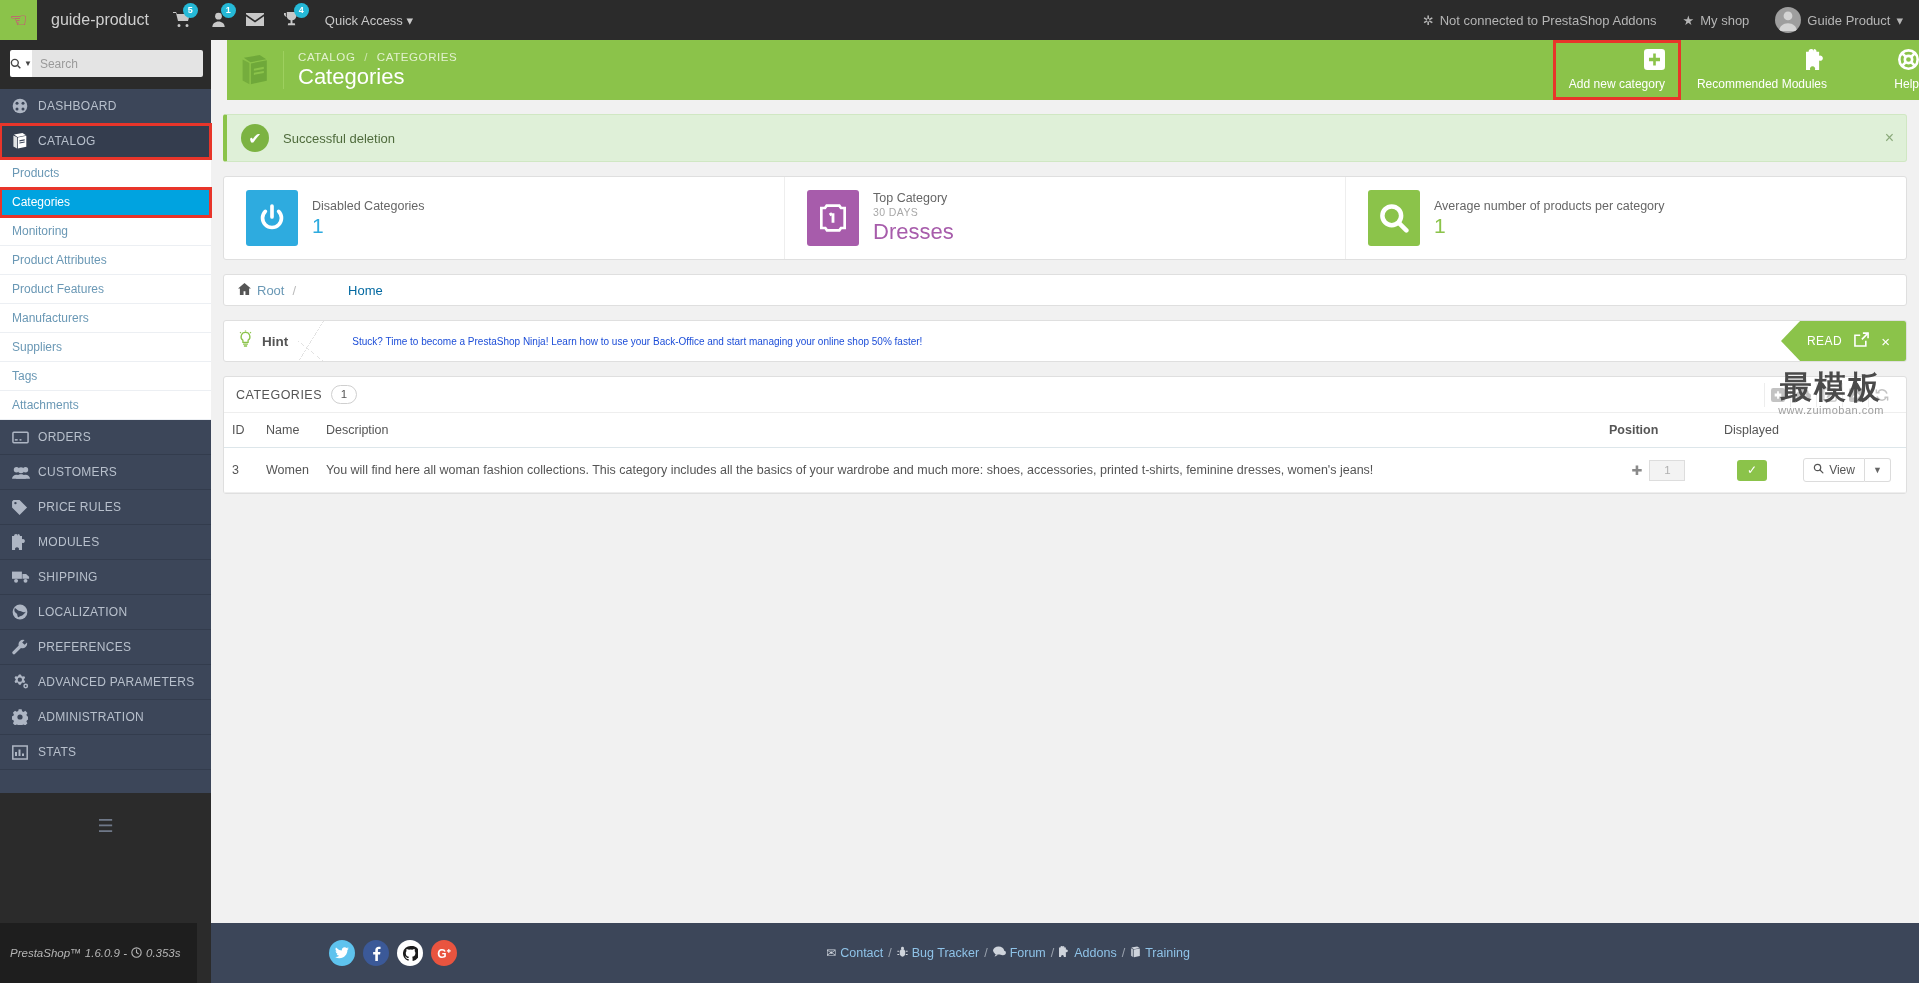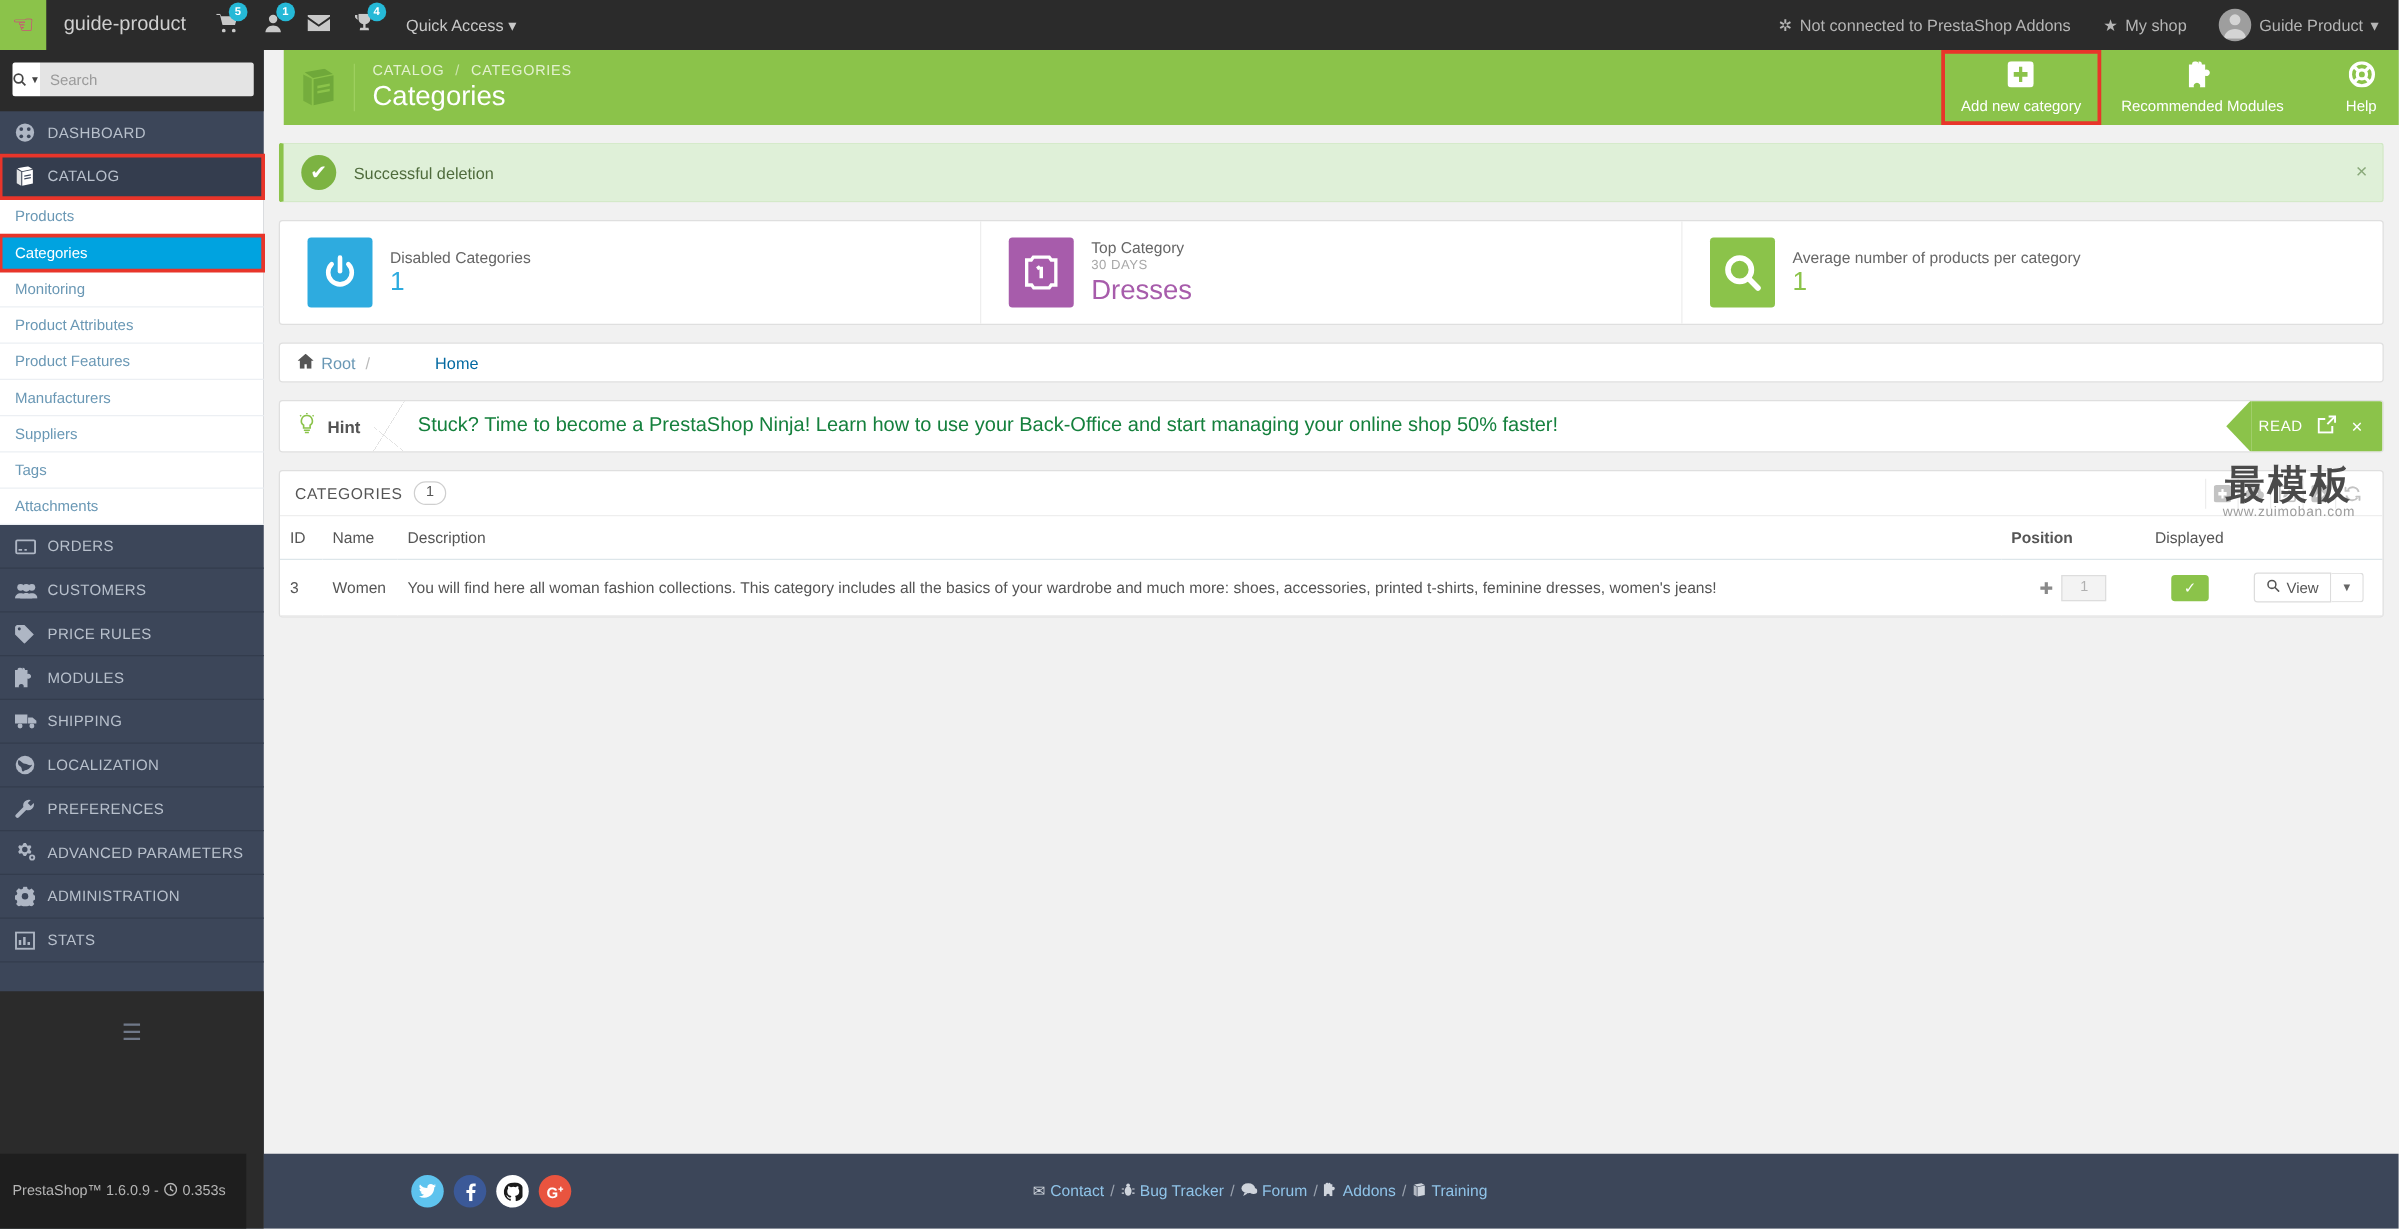--- a/index.html
+++ b/index.html
@@ -102,21 +102,21 @@
   .ph-divider { width:1px; height:38px; background:#9ed05f; }
   .ph-titles { padding-left:14px; }
   .ph-crumb { font-size:11.5px; color:#e3f1cf; letter-spacing:.6px; }
   .ph-crumb a { color:#e3f1cf; text-decoration:none; cursor:pointer; }
   .ph-crumb .sep { margin:0 5px; color:#cde4ae; }
   .ph-title { font-size:22px; color:#fff; margin-top:1px; }
 
   .ph-actions { margin-left:auto; display:flex; align-items:stretch; height:60px; }
   .ph-btn {
     width:auto; min-width:92px; padding:0 16px;
-    display:flex; flex-direction:column; align-items:center; justify-content:center;
+    display:flex; flex-direction:column; align-items:flex-end; justify-content:center;
     color:#fff; font-size:12px; gap:4px; cursor:pointer; text-align:center;
   }
   .ph-btn .bi { font-size:21px; line-height:1; }
   .ph-btn.boxed { outline:3px solid #e8352a; outline-offset:-3px; }
 
   
   .content {
     position:absolute; top:100px; left:211px; width:1708px; height:823px;
     background:#f1f1f1; overflow:hidden;
   }
@@ -177,21 +177,21 @@
   .hint-word { font-weight:bold; font-size:13.5px; color:#555; }
   .hint-arrow {
     width:26px; height:42px; margin-left:10px;
     background:linear-gradient(to bottom right, transparent 49.6%, #e2e2e2 49.6%, #e2e2e2 51%, transparent 51%);
     position:relative;
   }
   .hint-arrow::after {
     content:""; position:absolute; top:21px; left:0; width:26px; height:21px;
     background:linear-gradient(to top right, transparent 49.6%, #e2e2e2 49.6%, #e2e2e2 51%, transparent 51%);
   }
-  .hint-text { font-size:16px; color:#15803d; margin-left:10px; }
+  .hint-text { font-size:10px; color:#1d4ed8; margin-left:28px; }
   .hint-right {
     margin-left:auto; height:42px; display:flex; align-items:center;
     background:#8bc34a; color:#fff; padding:0 16px 0 6px; gap:12px; position:relative;justify-content:flex-end;
   }
   .hint-right::before {
     content:""; position:absolute; left:-20px; top:0;
     border-top:21px solid transparent; border-bottom:21px solid transparent;
     border-right:20px solid #8bc34a;
   }
   .hint-read { font-size:12px; letter-spacing:.5px; cursor:pointer; }
@@ -285,21 +285,21 @@
     transform:translateX(-180px);
   }
   .foot-links a { color:#8fc3e8; text-decoration:none; cursor:pointer; }
   .foot-links .fl { display:flex; align-items:center; gap:4px; }
   .foot-links .fico { color:#cfd4dc; font-size:12px; }
   .foot-links .slash { color:#9aa2ae; }
 
   .version-bar {
     position:absolute; bottom:0; left:0; width:197px; height:60px;
     background:#1e1e1e; display:flex; align-items:center; padding-left:10px;
-    color:#b5b5b5; font-size:11.5px; z-index:25;
+    color:#b5b5b5; font-size:11.5px; z-index:25;font-style:italic;
   }
   .version-bar .clk { margin:0 4px; }
 </style>
 </head>
 <body>
 
 <div class="topbar">
   <div class="topbar-logo">
     <span class="hand-icon">☜</span>
   </div>

